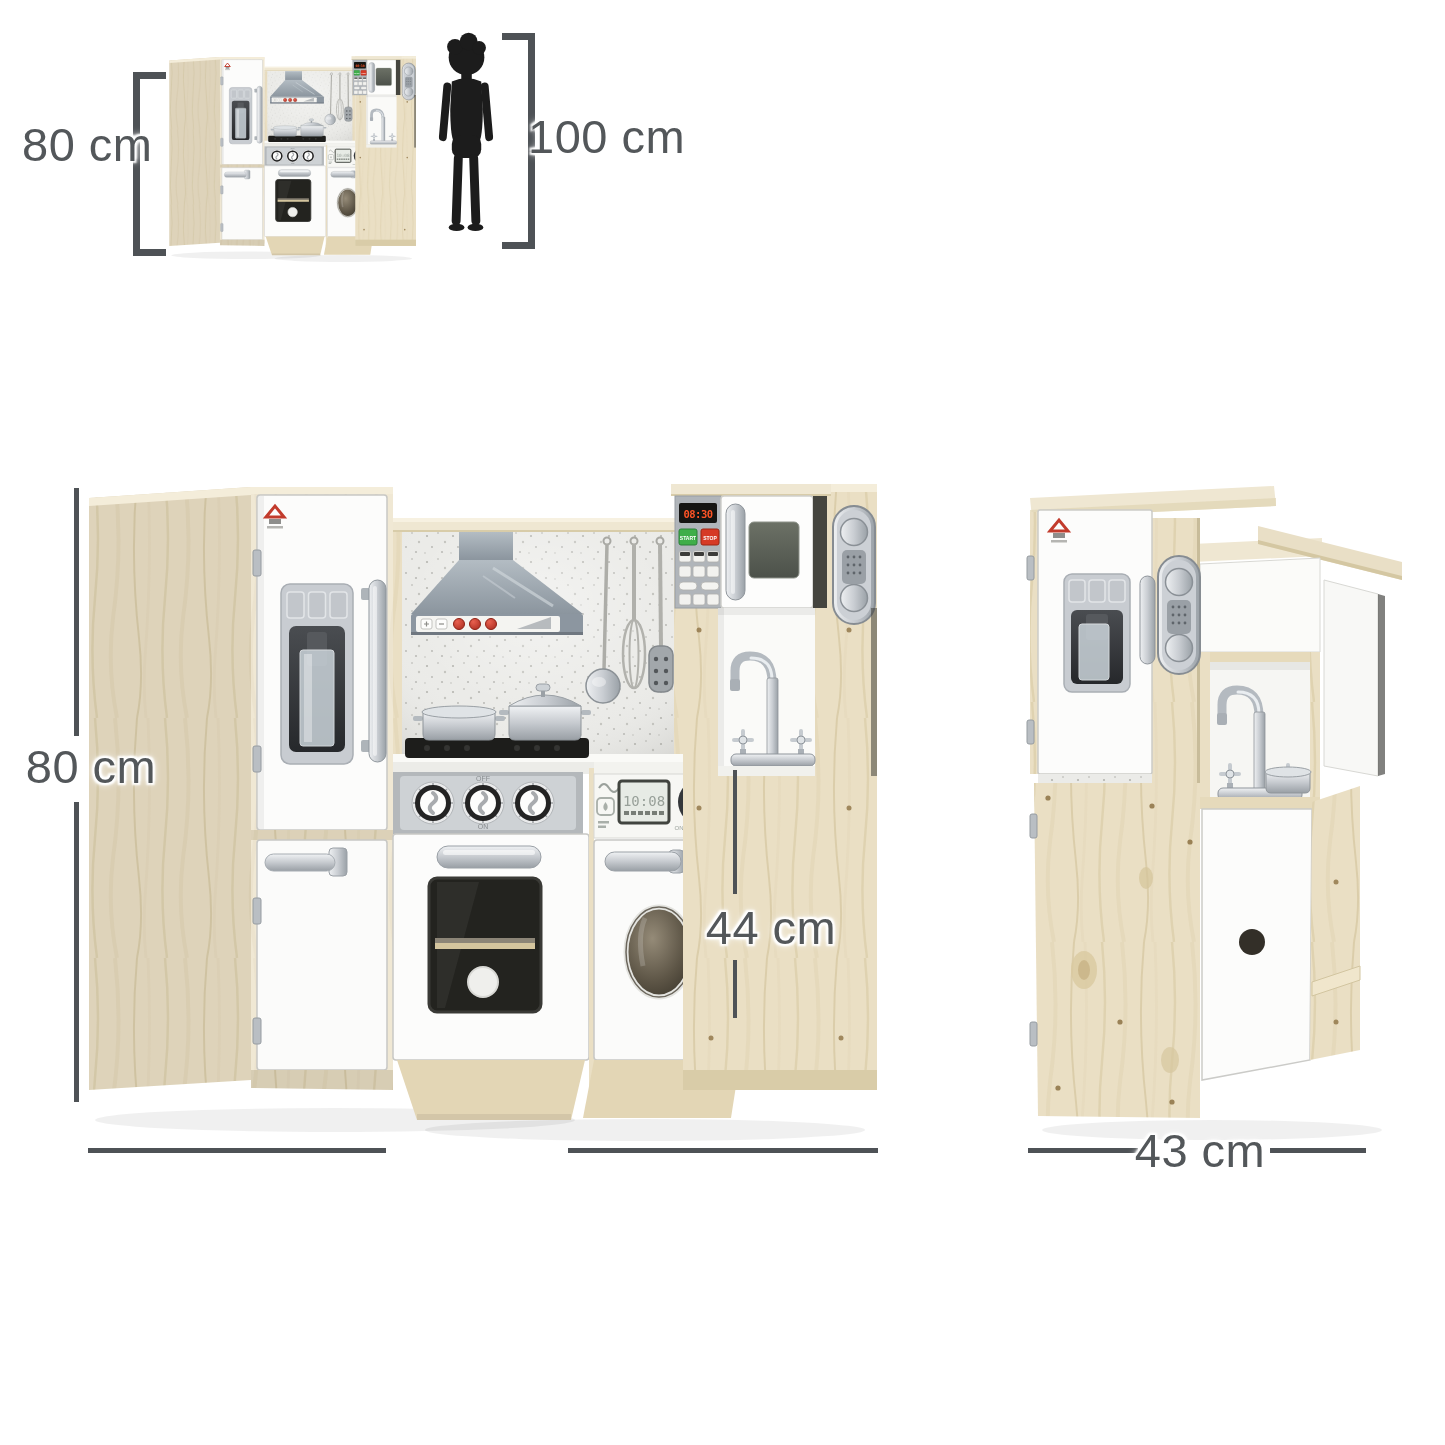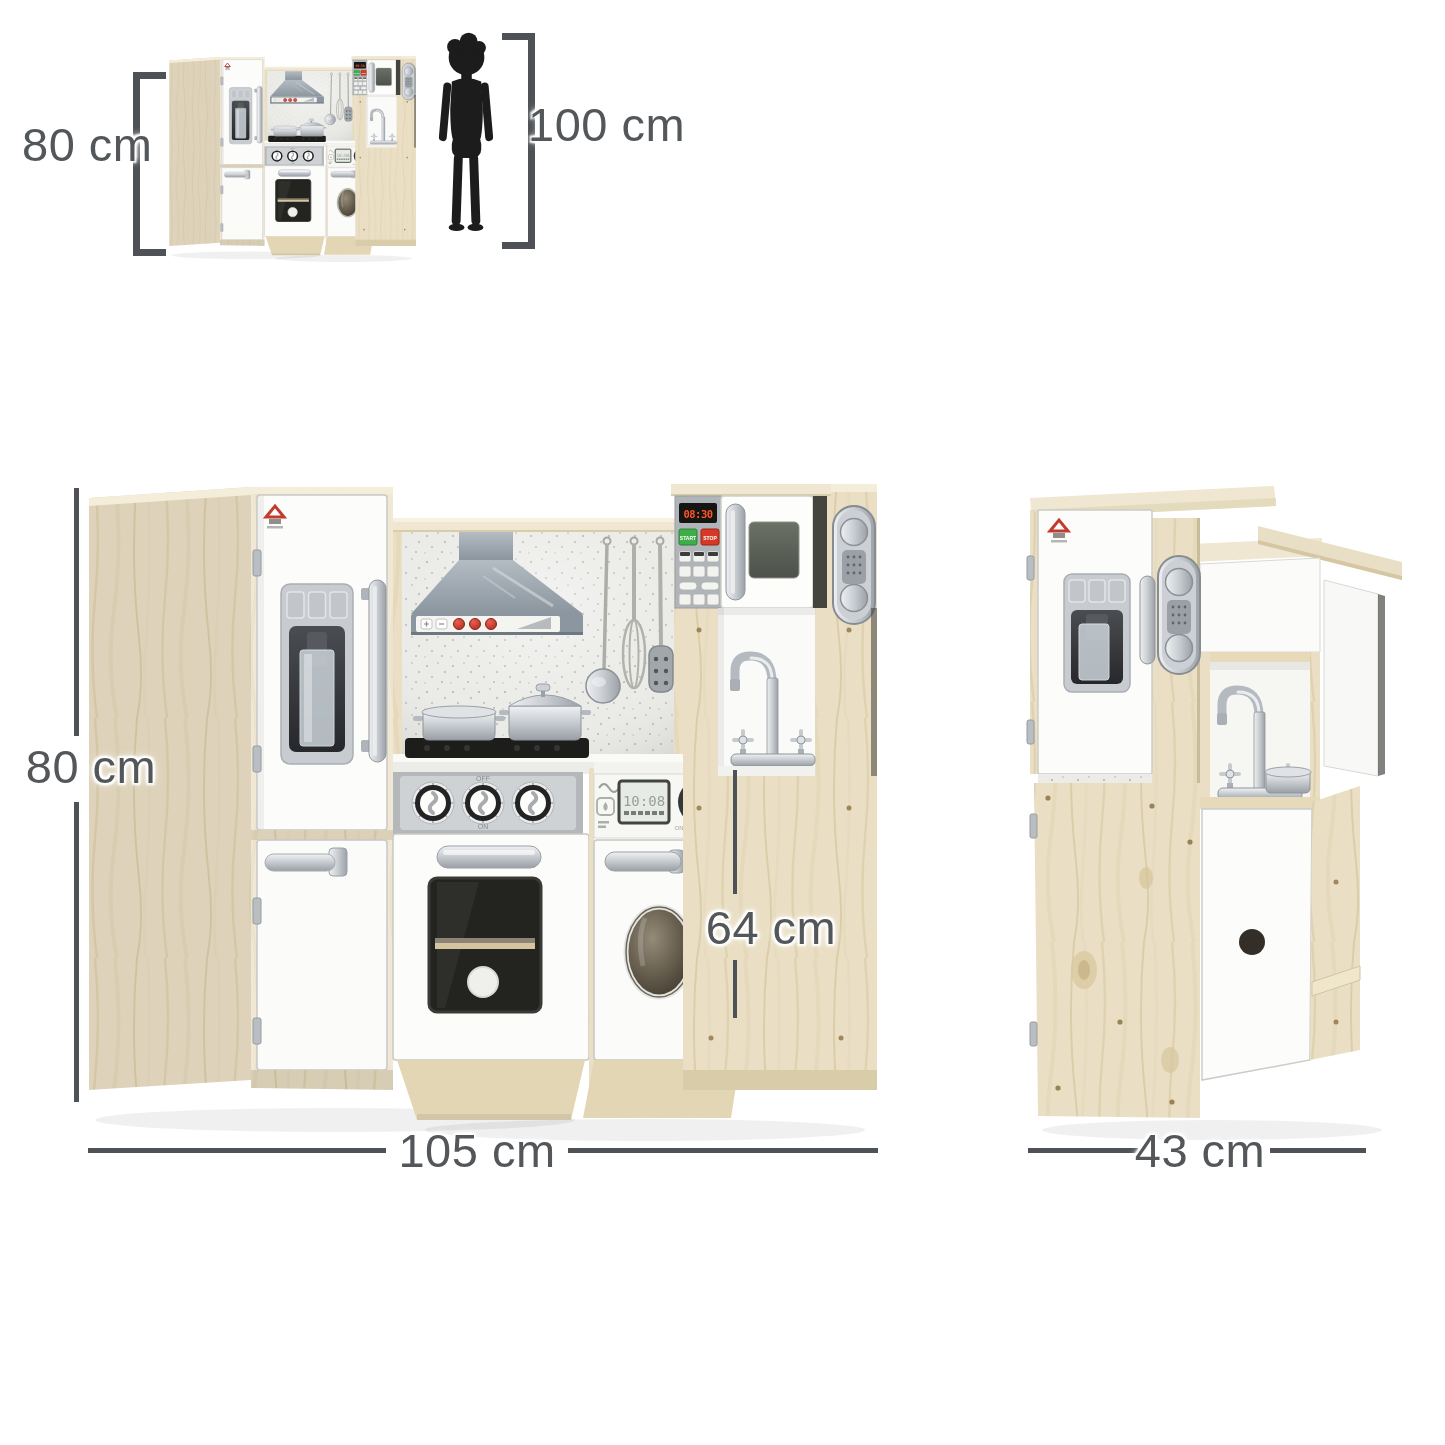--- a/index.html
+++ b/index.html
@@ -462,31 +462,30 @@
       <rect x="71" y="236" width="17" height="136" rx="8" transform="rotate(-2 80 240)"></rect>
       <ellipse cx="47" cy="376" rx="15" ry="7"></ellipse>
       <ellipse cx="83" cy="376" rx="15" ry="7"></ellipse>
     </g>
   </svg>
 
   <div class="bracket-open-right" style="left:133px;top:72px;width:26px;height:170px"></div>
   <div class="dim-label" style="left:22px;top:120px;width:120px">80 cm</div>
 
   <div class="bracket-open-left" style="left:502px;top:33px;width:26px;height:202px"></div>
-  <div class="dim-label" style="left:528px;top:100px;width:140px">100 cm</div>
+  <div class="dim-label" style="left:528px;top:112px;width:140px">100 cm</div>
 
   <div class="dim-line" style="left:74px;top:488px;width:5px;height:248px"></div>
   <div class="dim-line" style="left:74px;top:802px;width:5px;height:300px"></div>
   <div class="dim-label" style="left:16px;top:742px;width:150px">80 cm</div>
 
   <div class="dim-line" style="left:88px;top:1148px;width:298px;height:5px"></div>
   <div class="dim-line" style="left:568px;top:1148px;width:310px;height:5px"></div>
-  <div class="dim-label" style="left:386px;top:1126px;width:182px">105 cm</div>
 
   <div class="dim-line" style="left:733px;top:770px;width:4px;height:124px"></div>
   <div class="dim-line" style="left:733px;top:960px;width:4px;height:58px"></div>
-  <div class="dim-label" style="left:691px;top:903px;width:160px">64 cm</div>
+  <div class="dim-label" style="left:691px;top:903px;width:160px">44 cm</div>
 
   <div class="dim-line" style="left:1028px;top:1148px;width:110px;height:5px"></div>
   <div class="dim-line" style="left:1270px;top:1148px;width:96px;height:5px"></div>
   <div class="dim-label" style="left:1127px;top:1126px;width:146px">43 cm</div>
 
 </div>
 
 </body></html>

